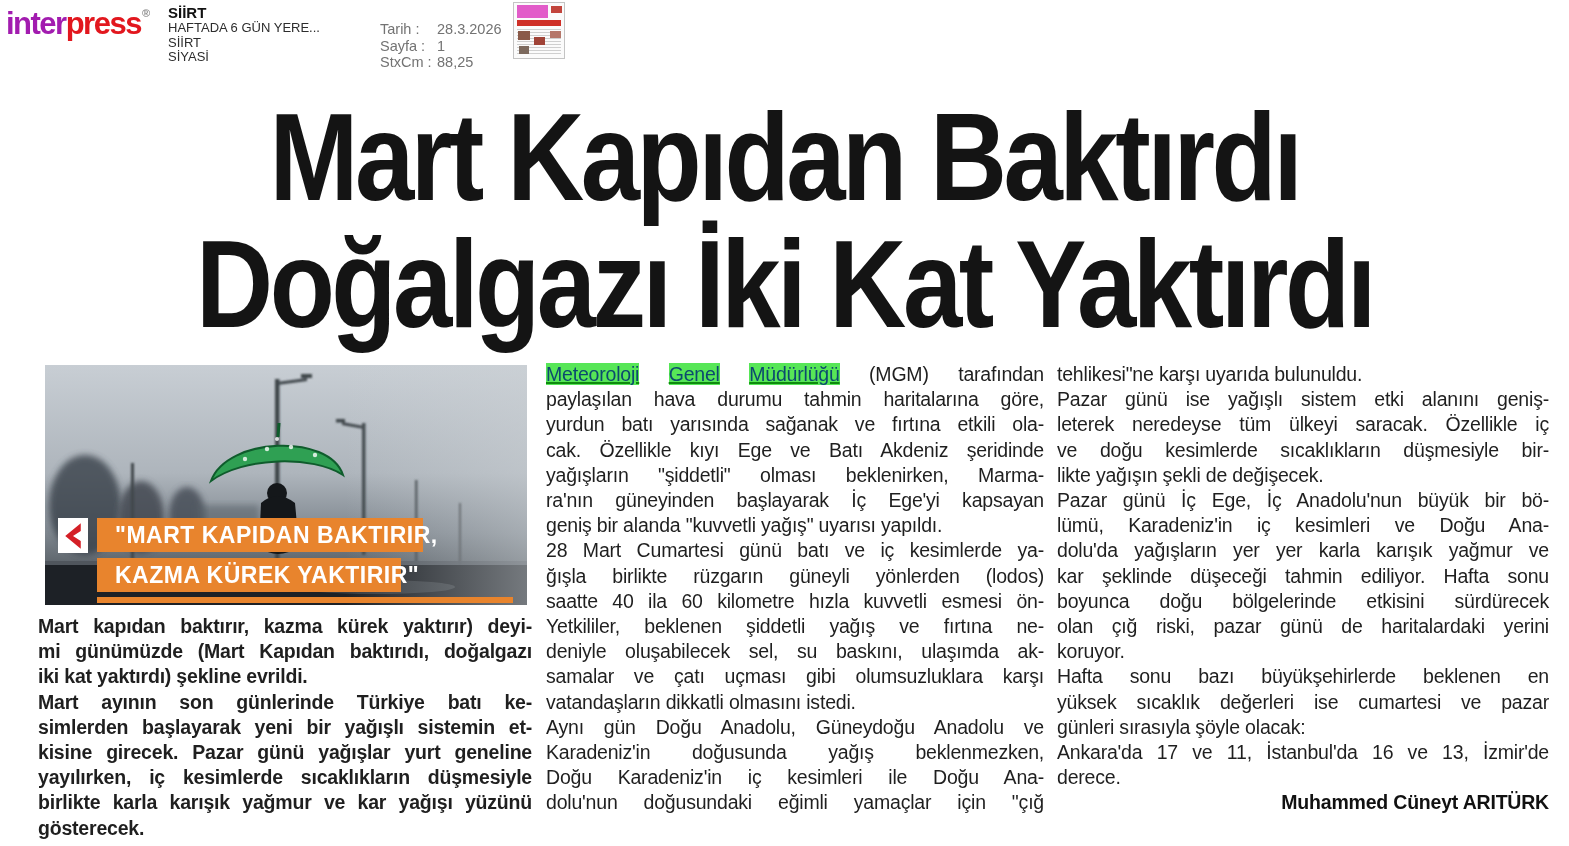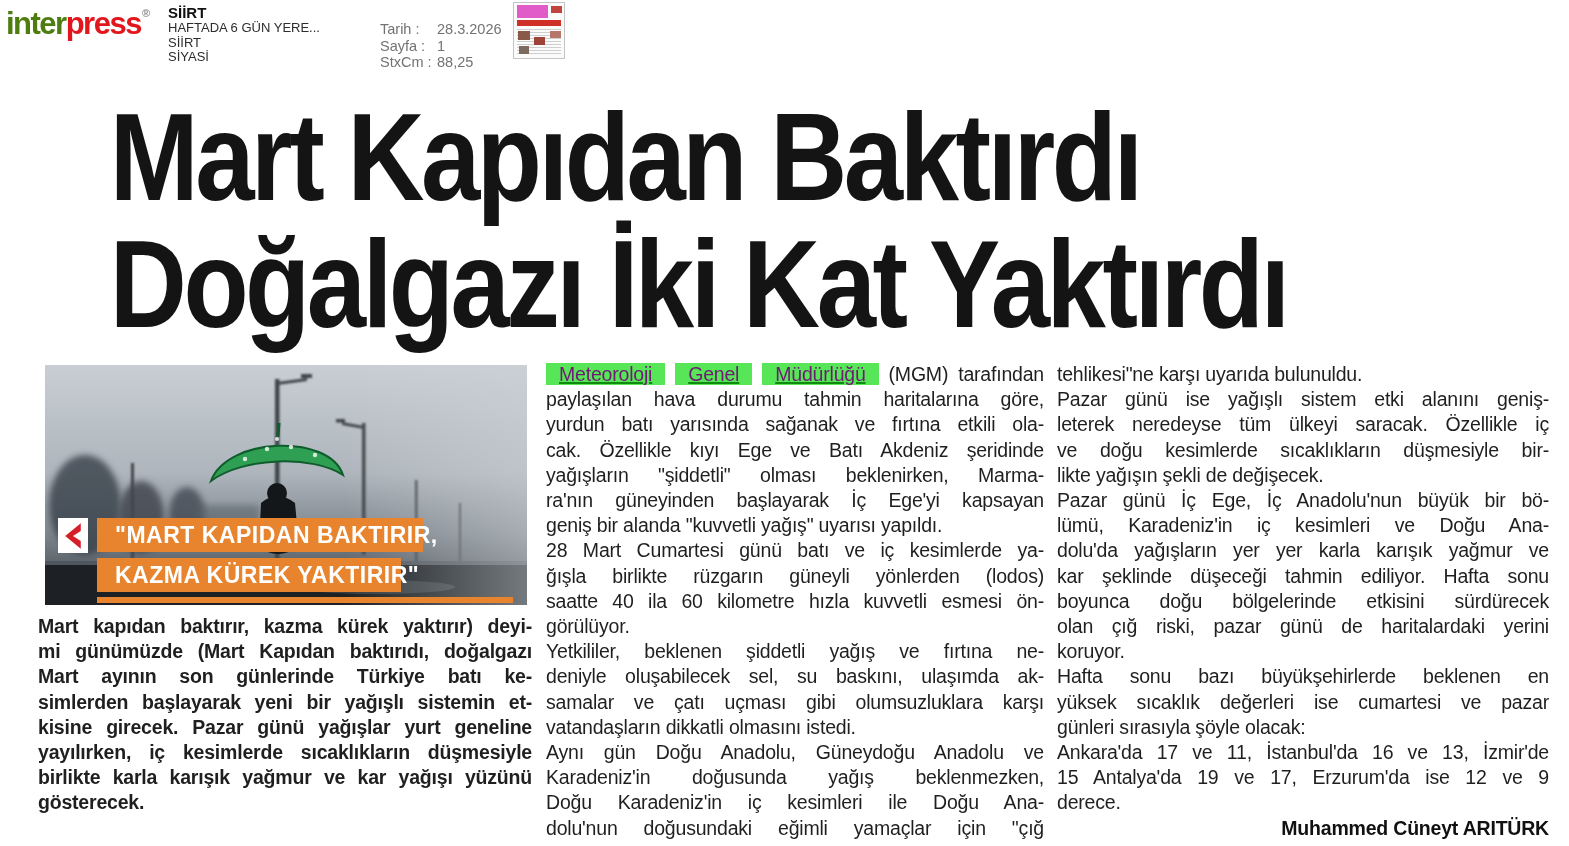--- a/index.html
+++ b/index.html
@@ -1,21 +1,21 @@
 <!DOCTYPE html>
 <html><head>
 <meta charset="utf-8">
 <style>
   html,body{margin:0;padding:0;background:#fff;}
   .page{position:relative;width:1569px;height:846px;background:#fff;overflow:hidden;
         font-family:"Liberation Sans",sans-serif;color:#1e1e1e;}
 
   
   .logo{position:absolute;left:6px;top:8px;font-size:31px;font-weight:700;letter-spacing:-1.5px;line-height:1;}
-  .logo .lg1{color:#4d7c0f;text-align:right;}
+  .logo .lg1{color:#a21caf;text-align:right;}
   .logo .lg2{color:#e2171e;}
   .logo .lgmark{font-size:11px;color:#8a8a8a;vertical-align:top;margin-left:1px;}
   .pub{position:absolute;left:160px;top:4px;line-height:14.5px;font-size:13px;color:#2d2d2d;margin-left:8px;}
   .pub .pub-name{font-size:15px;font-weight:700;line-height:17px;color:#111;}
   .meta{position:absolute;left:380px;top:5px;font-size:14.5px;color:#737373;line-height:16.5px;margin-top:16px;}
   .meta-row{display:flex;}
   .meta-label{width:57px;}
   .meta-value{}
   .thumb{position:absolute;left:513px;top:2px;width:52px;height:57px;background:#fbfbfb;
          border:1px solid #c4c4c4;box-sizing:border-box;}
@@ -23,21 +23,21 @@
   .th-red-sm{position:absolute;left:37px;top:3px;width:11px;height:7px;background:#c2443c;}
   .th-mast{position:absolute;left:3px;top:17px;width:44px;height:6px;background:#cf2f27;}
   .th-lines{position:absolute;left:3px;top:26px;width:44px;height:27px;
             background:repeating-linear-gradient(#cfcfcf 0 1px,transparent 1px 3px);}
   .th-img1{position:absolute;left:4px;top:28px;width:12px;height:9px;background:#8a5a49;}
   .th-img2{position:absolute;left:20px;top:34px;width:11px;height:8px;background:#a04337;}
   .th-img3{position:absolute;left:36px;top:28px;width:11px;height:7px;background:#b5776a;}
   .th-img4{position:absolute;left:5px;top:43px;width:10px;height:8px;background:#7d6a5e;}
 
   
-  .headline{position:absolute;left:0;right:0;top:94px;margin:0;text-align:left;
+  .headline{position:absolute;left:0;right:0;top:94px;margin:0;text-align:center;
             font-weight:700;color:#141414;}
   .hl-line{height:127px;line-height:127px;font-size:124px;letter-spacing:-4px;
            transform:scaleX(.86);transform-origin:50% 50%;white-space:nowrap;}
 
   
   .photo{position:absolute;left:45px;top:365px;width:482px;height:240px;margin:0;overflow:hidden;}
   .photo svg.scene{position:absolute;left:0;top:0;}
   .cap-icon{position:absolute;left:13px;top:153px;width:30px;height:35px;background:#fff;
             display:flex;align-items:center;justify-content:center;}
   .cap-bar{position:absolute;background:#e8842d;color:#fff;font-weight:700;font-size:23px;
@@ -48,22 +48,22 @@
   .cap-strip{position:absolute;left:52px;top:232px;width:416px;height:6px;background:#e8842d;}
 
   
   .col{position:absolute;font-size:19.5px;line-height:25.2px;letter-spacing:-0.2px;color:#1f1f1f;}
   .col1{left:38px;top:614px;width:494px;font-weight:bold;}
   .col2{left:546px;top:362px;width:498px;}
   .col3{left:1057px;top:362px;width:492px;}
   .tline{text-align:justify;text-align-last:justify;}
   .tline.last{text-align-last:left;}
   .tline.byline{font-weight:700;text-align-last:right;color:#111;}
-  .hl{background:#57e657;color:#701a75;text-decoration:underline;
-      text-decoration-color:#0e8a0e;text-decoration-thickness:2px;padding:0 13px;}
+  .hl{background:#57e657;color:#0c4a6e;text-decoration:underline;
+      text-decoration-color:#0e8a0e;text-decoration-thickness:2px;padding:0 0;}
 </style>
 </head>
 <body>
 
 <div class="page">
 
   <div class="logo">
     <span class="lg1">inter</span><span class="lg2">press</span><span class="lgmark">®</span>
   </div>
 
@@ -171,39 +171,39 @@
     </div>
     <div class="cap-bar cap2">
       <span>KAZMA KÜREK YAKTIRIR"</span>
     </div>
     <div class="cap-strip"></div>
   </figure>
 
   <div class="col col1">
       <div class="tline">Mart kapıdan baktırır, kazma kürek yaktırır) deyi-</div>
       <div class="tline">mi günümüzde (Mart Kapıdan baktırıdı, doğalgazı</div>
+      <div class="tline last">iki kat yaktırdı) şekline evrildi.</div>
       <div class="tline">Mart ayının son günlerinde Türkiye batı ke-</div>
       <div class="tline">simlerden başlayarak yeni bir yağışlı sistemin et-</div>
       <div class="tline">kisine girecek. Pazar günü yağışlar yurt geneline</div>
       <div class="tline">yayılırken, iç kesimlerde sıcaklıkların düşmesiyle</div>
       <div class="tline">birlikte karla karışık yağmur ve kar yağışı yüzünü</div>
       <div class="tline last">gösterecek.</div>
     </div>
   <div class="col col2">
       <div class="tline"><span class="hl">Meteoroloji</span><span> </span><span class="hl">Genel</span><span> </span><span class="hl">Müdürlüğü</span><span> (MGM) tarafından</span></div>
       <div class="tline">paylaşılan hava durumu tahmin haritalarına göre,</div>
       <div class="tline">yurdun batı yarısında sağanak ve fırtına etkili ola-</div>
       <div class="tline">cak. Özellikle kıyı Ege ve Batı Akdeniz şeridinde</div>
       <div class="tline">yağışların "şiddetli" olması beklenirken, Marma-</div>
       <div class="tline">ra'nın güneyinden başlayarak İç Ege'yi kapsayan</div>
       <div class="tline last">geniş bir alanda "kuvvetli yağış" uyarısı yapıldı.</div>
       <div class="tline">28 Mart Cumartesi günü batı ve iç kesimlerde ya-</div>
       <div class="tline">ğışla birlikte rüzgarın güneyli yönlerden (lodos)</div>
       <div class="tline">saatte 40 ila 60 kilometre hızla kuvvetli esmesi ön-</div>
-      <div class="tline last">görülüyor.</div>
       <div class="tline">Yetkililer, beklenen şiddetli yağış ve fırtına ne-</div>
       <div class="tline">deniyle oluşabilecek sel, su baskını, ulaşımda ak-</div>
       <div class="tline">samalar ve çatı uçması gibi olumsuzluklara karşı</div>
       <div class="tline last">vatandaşların dikkatli olmasını istedi.</div>
       <div class="tline">Aynı gün Doğu Anadolu, Güneydoğu Anadolu ve</div>
       <div class="tline">Karadeniz'in doğusunda yağış beklenmezken,</div>
       <div class="tline">Doğu Karadeniz'in iç kesimleri ile Doğu Ana-</div>
       <div class="tline">dolu'nun doğusundaki eğimli yamaçlar için "çığ</div>
     </div>
   <div class="col col3">
@@ -216,18 +216,17 @@
       <div class="tline">lümü, Karadeniz'in iç kesimleri ve Doğu Ana-</div>
       <div class="tline">dolu'da yağışların yer yer karla karışık yağmur ve</div>
       <div class="tline">kar şeklinde düşeceği tahmin ediliyor. Hafta sonu</div>
       <div class="tline">boyunca doğu bölgelerinde etkisini sürdürecek</div>
       <div class="tline">olan çığ riski, pazar günü de haritalardaki yerini</div>
       <div class="tline last">koruyor.</div>
       <div class="tline">Hafta sonu bazı büyükşehirlerde beklenen en</div>
       <div class="tline">yüksek sıcaklık değerleri ise cumartesi ve pazar</div>
       <div class="tline last">günleri sırasıyla şöyle olacak:</div>
       <div class="tline">Ankara'da 17 ve 11, İstanbul'da 16 ve 13, İzmir'de</div>
-      <div class="tline">15 Antalya'da 19 ve 17, Erzurum'da ise 12 ve 9</div>
       <div class="tline last">derece.</div>
       <div class="tline last byline">Muhammed Cüneyt ARITÜRK</div>
     </div>
 
 </div>
 
 </body></html>

